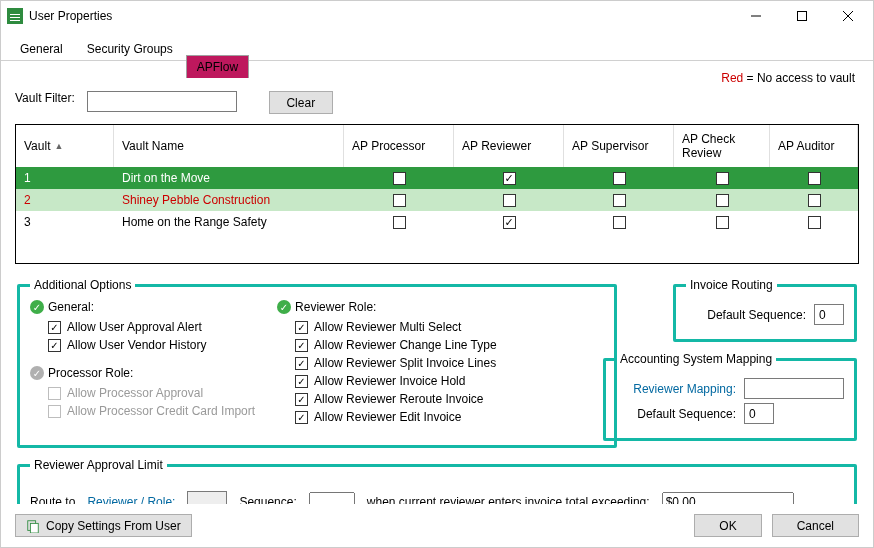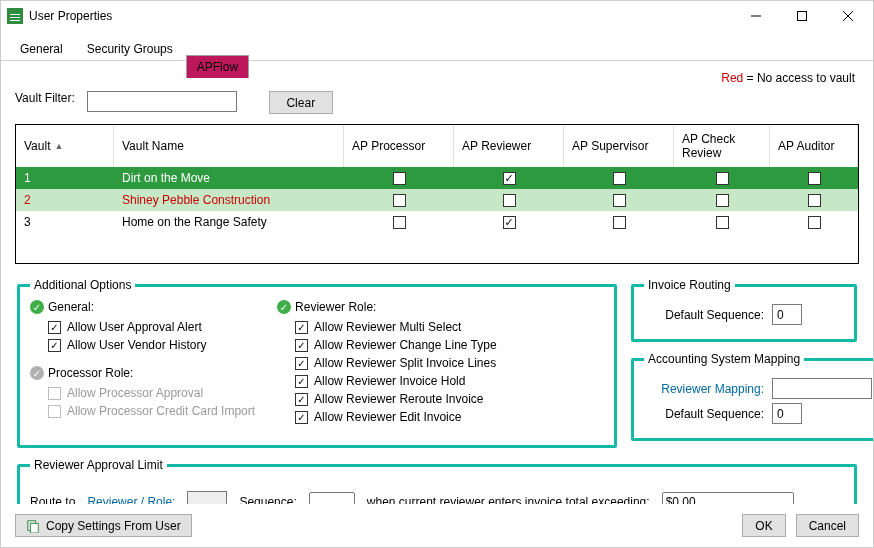--- a/index.html
+++ b/index.html
@@ -55,34 +55,34 @@
   .col-opts { display:flex; flex-direction:column; gap:4px; }
   .sect-head { display:flex; align-items:center; gap:4px; margin-bottom:2px; }
   .sect-head .gicon { width:14px; height:14px; border-radius:50%; background:#3fae49; display:inline-flex; align-items:center; justify-content:center; color:#fff; font-size:10px; }
   .sect-head.gray .gicon { background:#b0b0b0; }
   .opt { display:flex; align-items:center; gap:6px; padding-left:18px; }
   .opt.disabled { color:#9a9a9a; }
   .wcb { width:13px; height:13px; border:1px solid #333; background:#fff; display:inline-flex; align-items:center; justify-content:center; }
   .wcb.checked::after { content:"✓"; font-size:10px; }
   .opt.disabled .wcb { border-color:#bdbdbd; }
 
-  .right-stack { width:230px; display:flex; flex-direction:column; gap:10px; }
+  .right-stack { width:230px; display:flex; flex-direction:column; gap:10px;align-items:flex-end; }
   .kv { display:flex; align-items:center; gap:8px; margin:4px 0; }
   .kv .k { width:120px; text-align:right; }
   .link { color:#0369a1; }
   .numbox { width:30px; height:21px; border:1px solid #7a7a7a; padding:0 4px; text-align:left; }
   .txtbox { width:100px; height:21px; border:1px solid #7a7a7a; padding:0 4px; }
 
   .approval { margin-top:10px; }
   .approval-row { display:flex; align-items:center; gap:12px; flex-wrap:wrap;margin-top:11px; }
   .smallbox { width:40px; height:21px; border:1px solid #7a7a7a; background:#eee; }
 
   .footer { display:flex; align-items:center; padding:10px 14px; gap:10px; }
   .footer .spacer { flex:1; }
-  .btn.wide { padding:0 12px; }
+  .btn.wide { padding:0 24px; }
   .btn.icon { display:flex; align-items:center; gap:6px; padding:0 10px; }
   .btn.icon .ficon { width:14px; height:14px; }
 
   ::-webkit-scrollbar { width:16px; }
   ::-webkit-scrollbar-track { background:#f0f0f0; }
   ::-webkit-scrollbar-thumb { background:#c2c2c2; }
   ::-webkit-scrollbar-button { background:#f0f0f0; height:16px; }
 </style>
 </head>
 <body>

